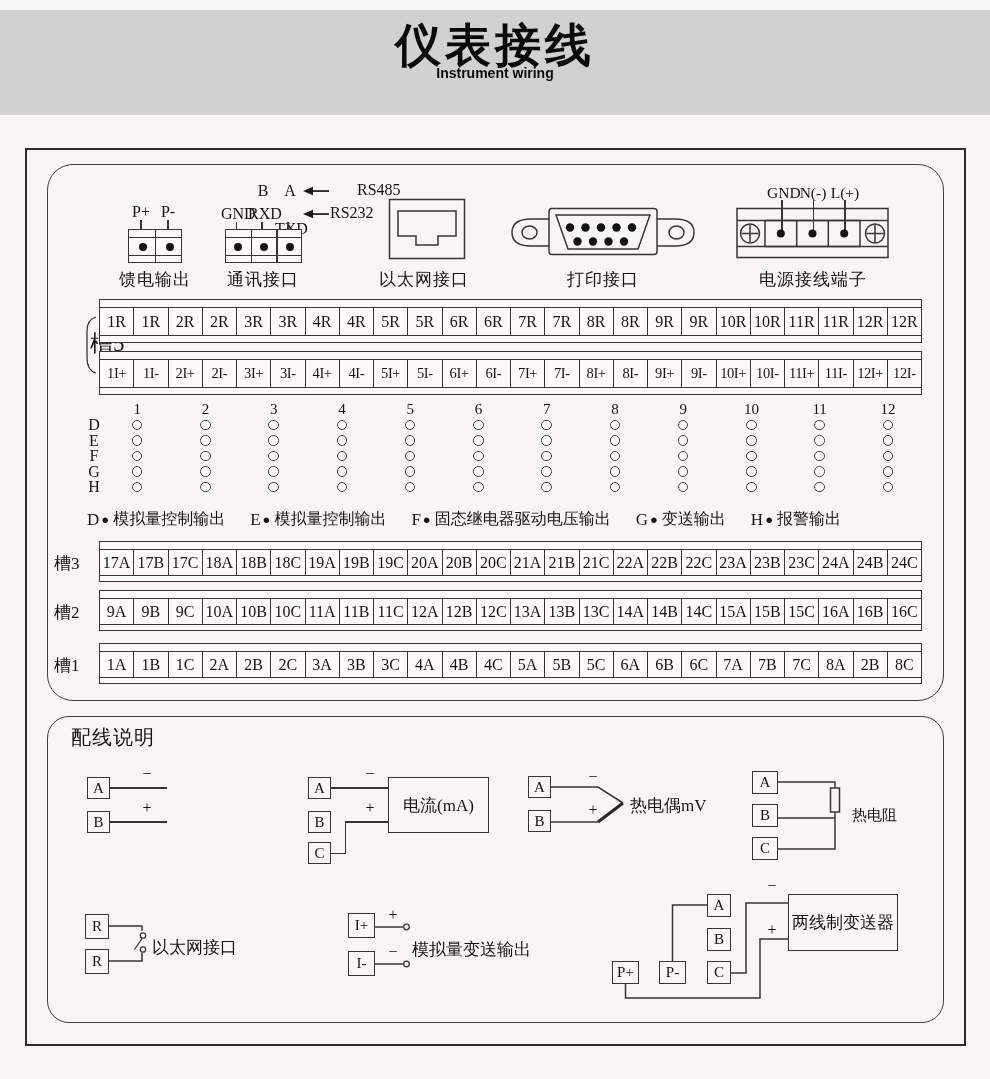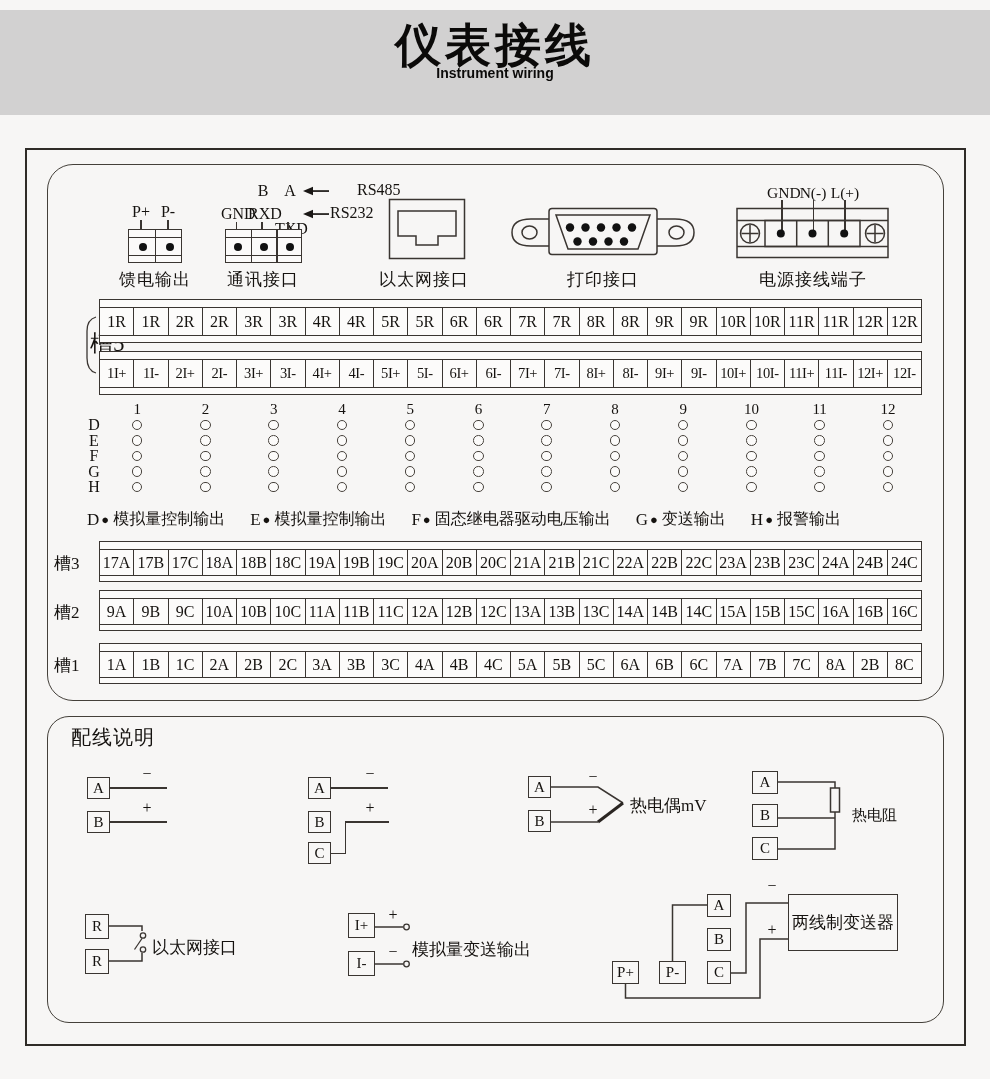--- a/index.html
+++ b/index.html
@@ -466,20 +466,21 @@
 
   <div class="hwire" style="left:331px;top:787px;width:57px;"></div>
   <div class="hwire" style="left:331px;top:852.5px;width:15px;"></div>
   <div class="vwire" style="left:344.5px;top:821.5px;height:32px;"></div>
   <div class="hwire" style="left:344.5px;top:821px;width:44px;"></div>
   <div class="sign" style="left:361px;top:765px;">−</div>
   <div class="sign" style="left:361px;top:799px;">+</div>
   <div class="tbox" style="left:308px;top:777px;">A</div>
   <div class="tbox" style="left:308px;top:811px;">B</div>
   <div class="tbox" style="left:308px;top:842px;">C</div>
+  <div class="devbox" style="left:388px;top:777px;width:101px;height:56px;">电流(mA)</div>
 
   <svg style="left:550px;top:765px;" width="85" height="65">
     <path d="M0,22 H48 L73,38" class="stroke"></path>
     <path d="M0,57 H48" class="stroke"></path>
     <path d="M48,57 L73,38" class="stroke thick"></path>
   </svg>
   <div class="sign" style="left:584px;top:768px;">−</div>
   <div class="sign" style="left:584px;top:801px;">+</div>
   <div class="tbox" style="left:528px;top:776px;">A</div>
   <div class="tbox" style="left:528px;top:810px;">B</div>

